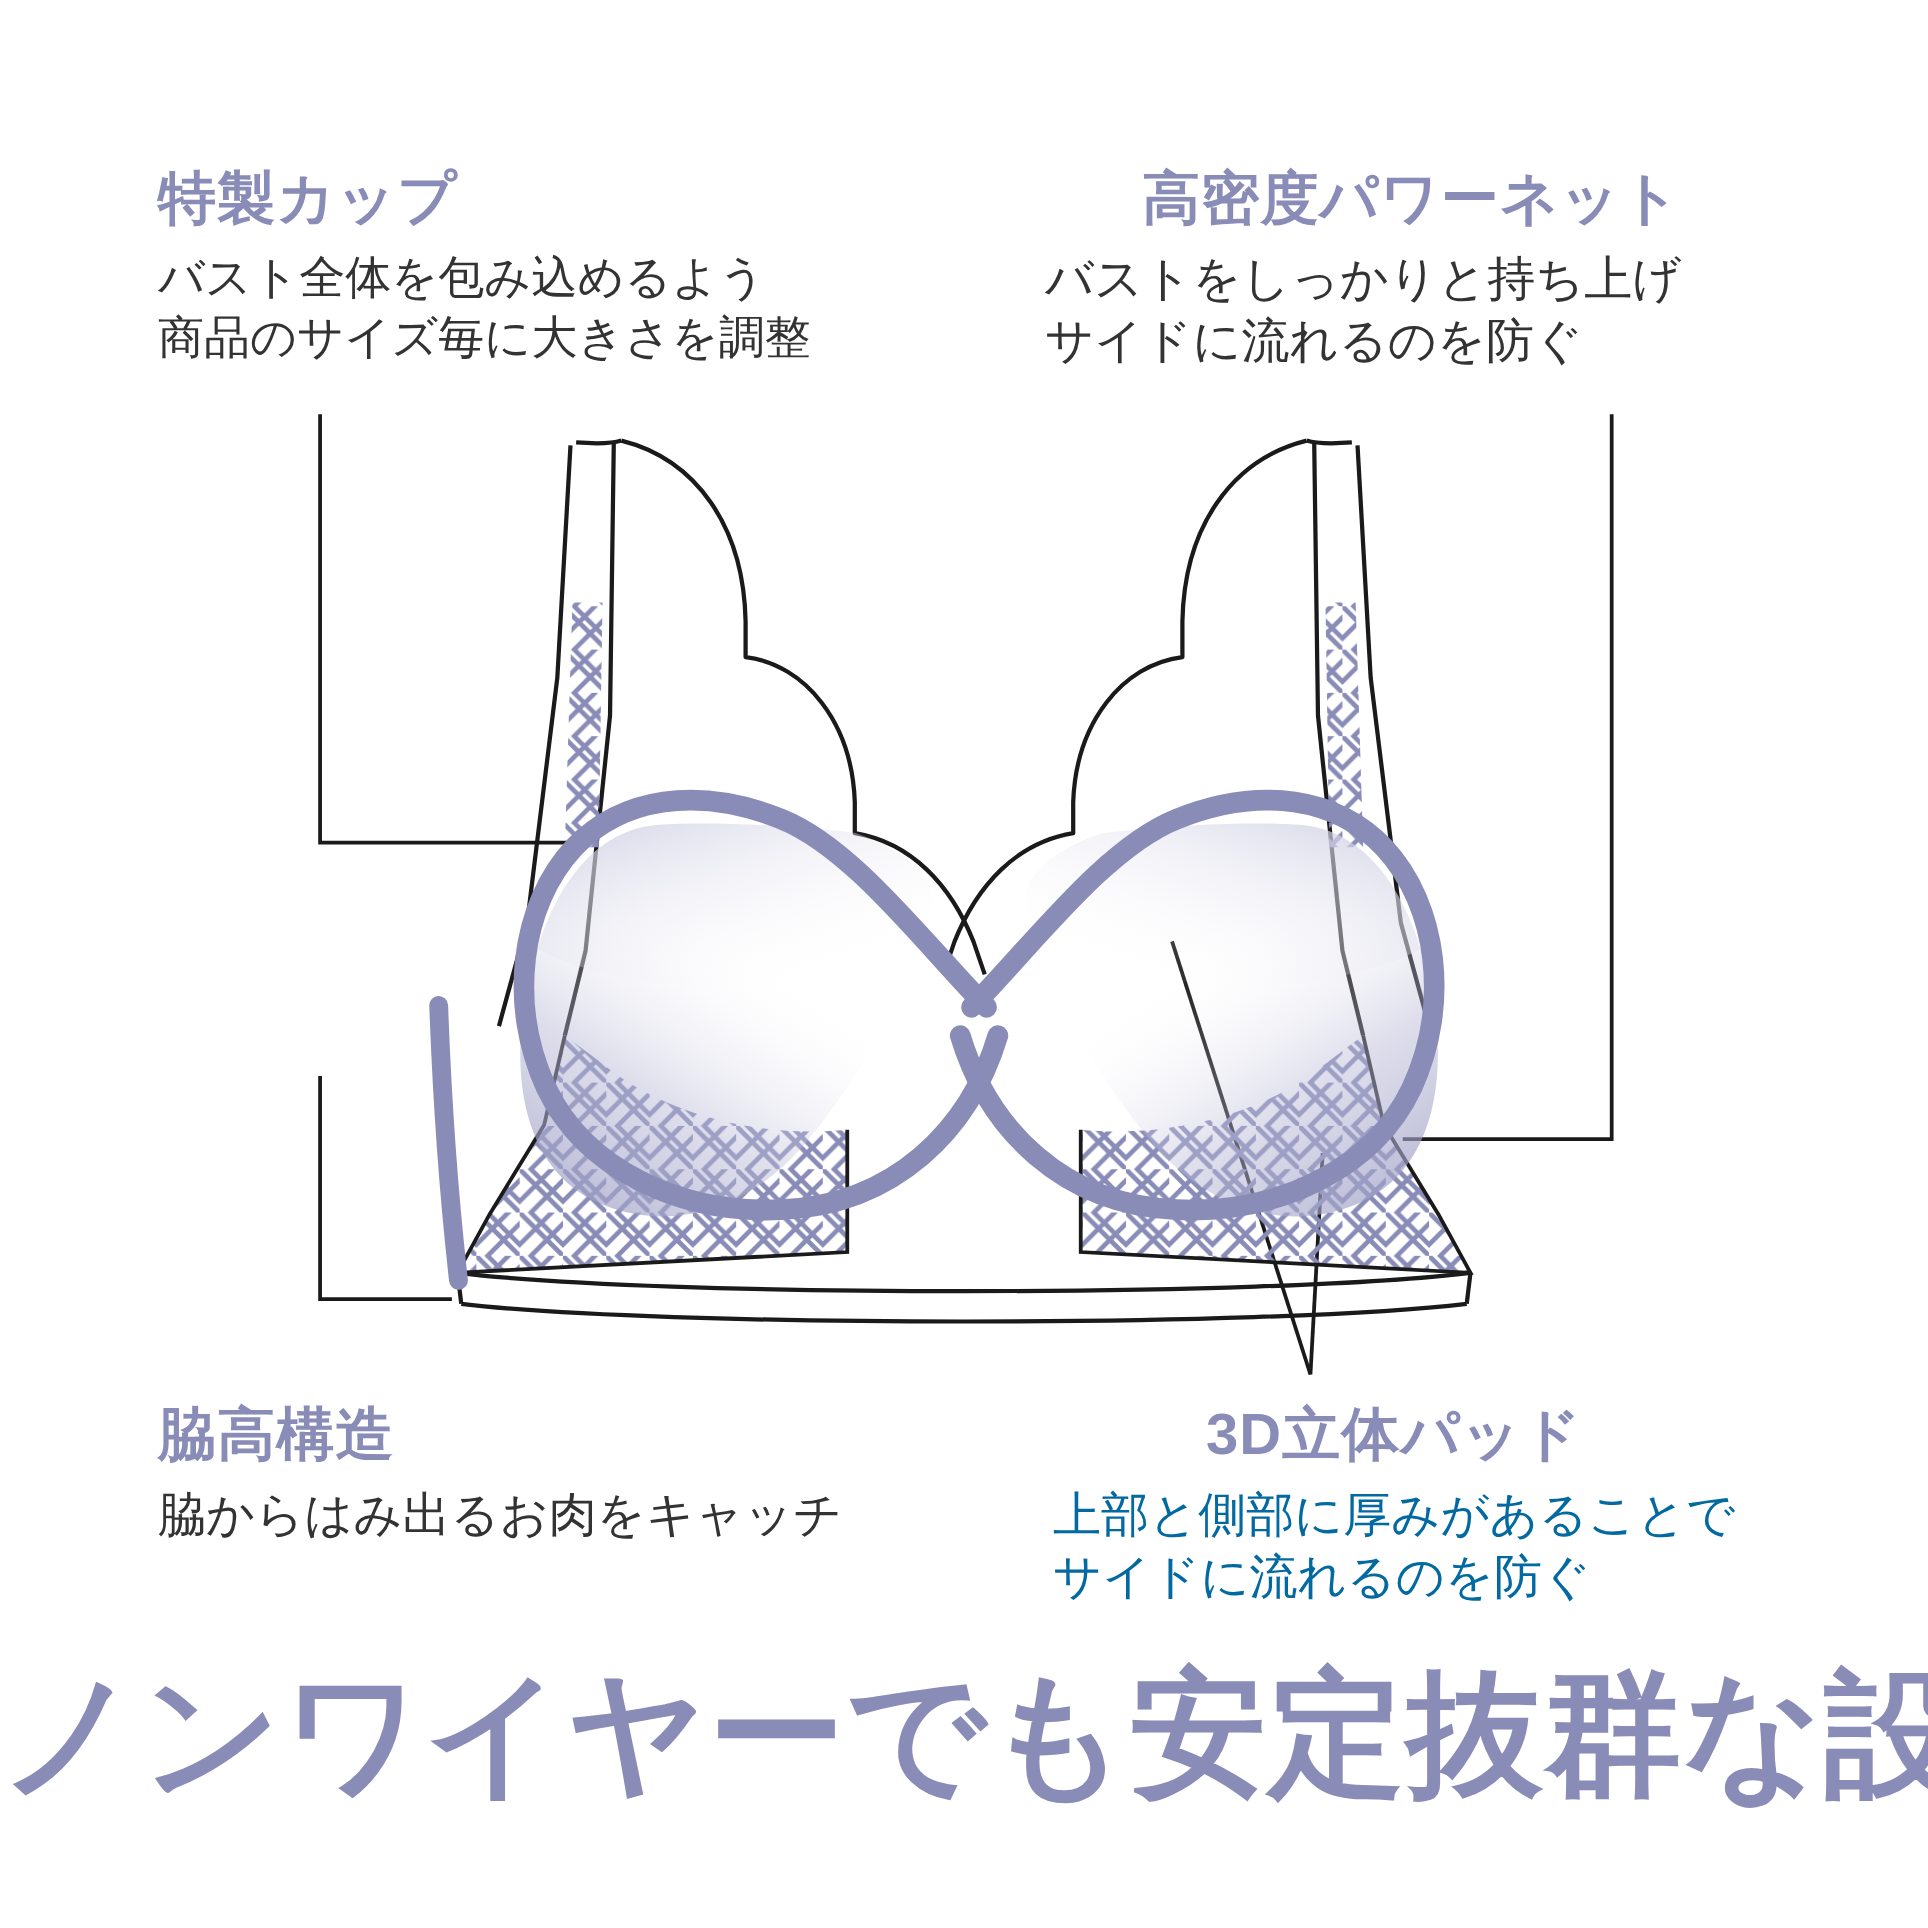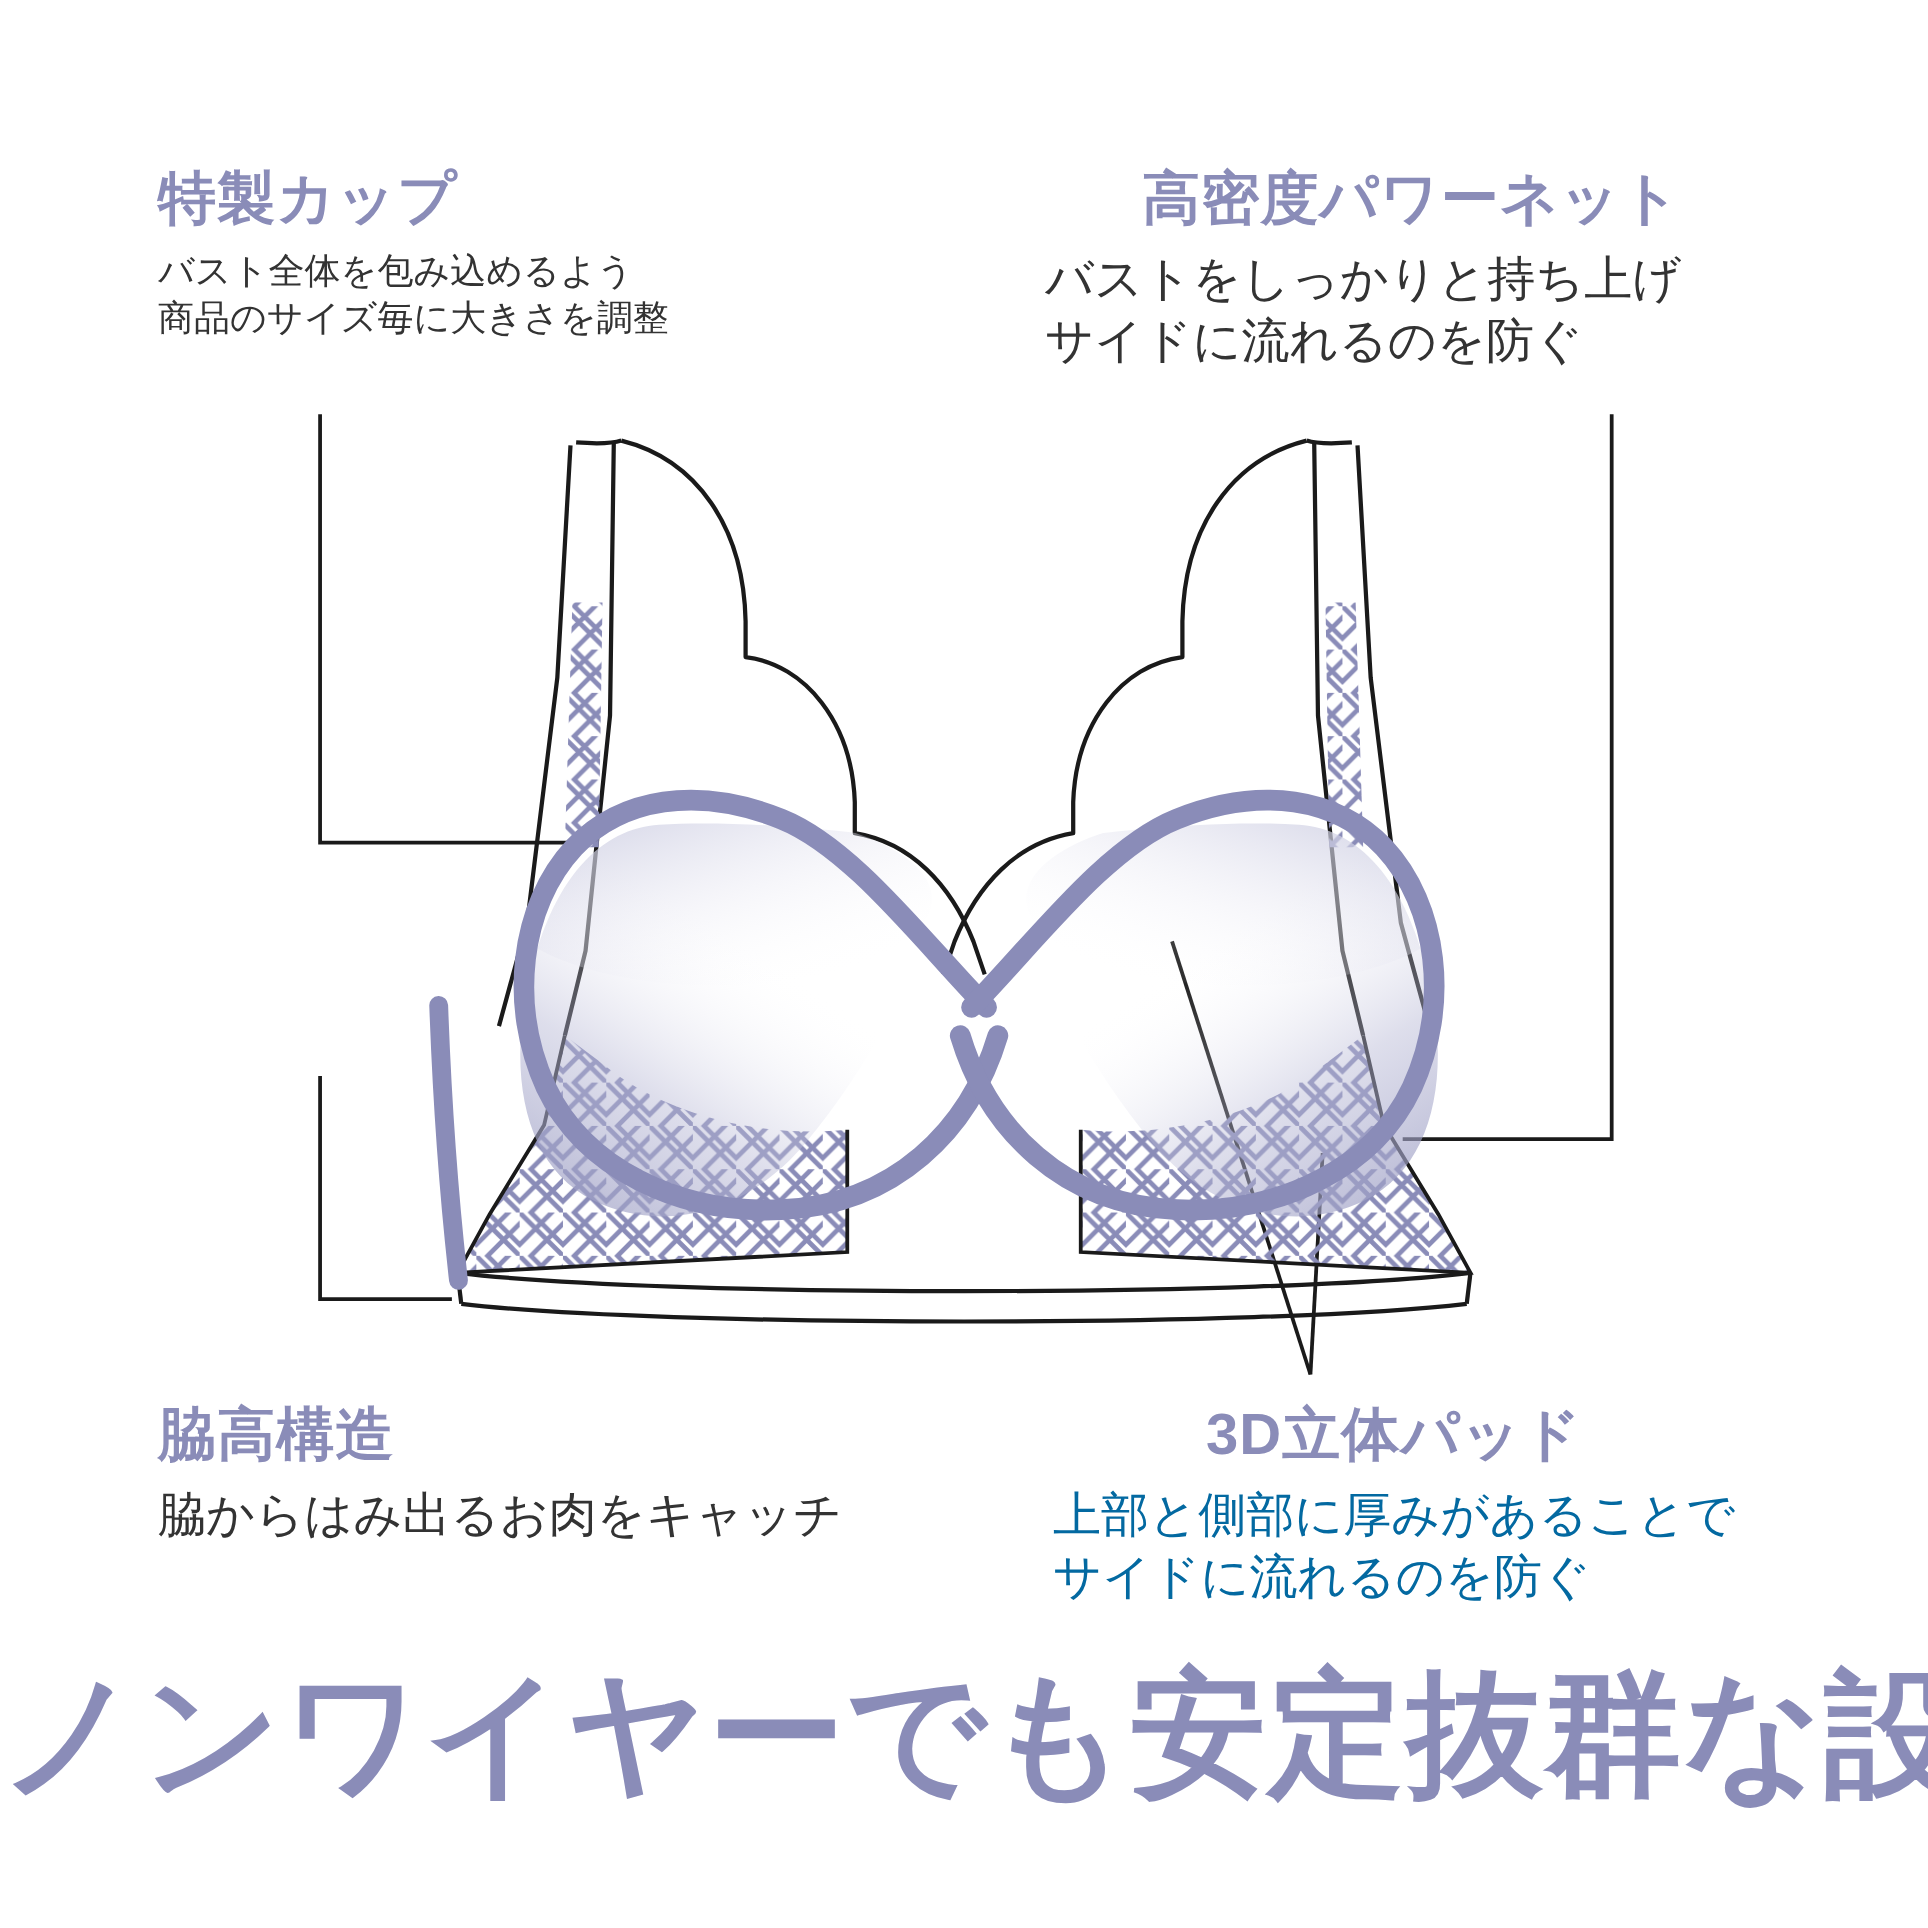--- a/index.html
+++ b/index.html
@@ -22,21 +22,21 @@
   .callout .c-body{
     line-height:1.30;
     white-space:nowrap;
     font-weight:400;
   }
   .c-body div{white-space:nowrap;}
 
   
   #callout-cup{left:158px;top:169px;}
   #callout-cup .c-title{font-size:58px;}
-  #callout-cup .c-body{font-size:36px;margin-top:21px;}
+  #callout-cup .c-body{font-size:46px;margin-top:21px;}
 
   #callout-powernet{left:1045px;top:169px;}
   #callout-powernet .c-title{font-size:58px;text-align:right;}
   #callout-powernet .c-body{font-size:48px;margin-top:21px;}
 
   #callout-sidehigh{left:158px;top:1405px;}
   #callout-sidehigh .c-title{font-size:58px;}
   #callout-sidehigh .c-body{font-size:48px;margin-top:21px;text-align:right;}
 
   #callout-pad{left:1053px;top:1405px;}

